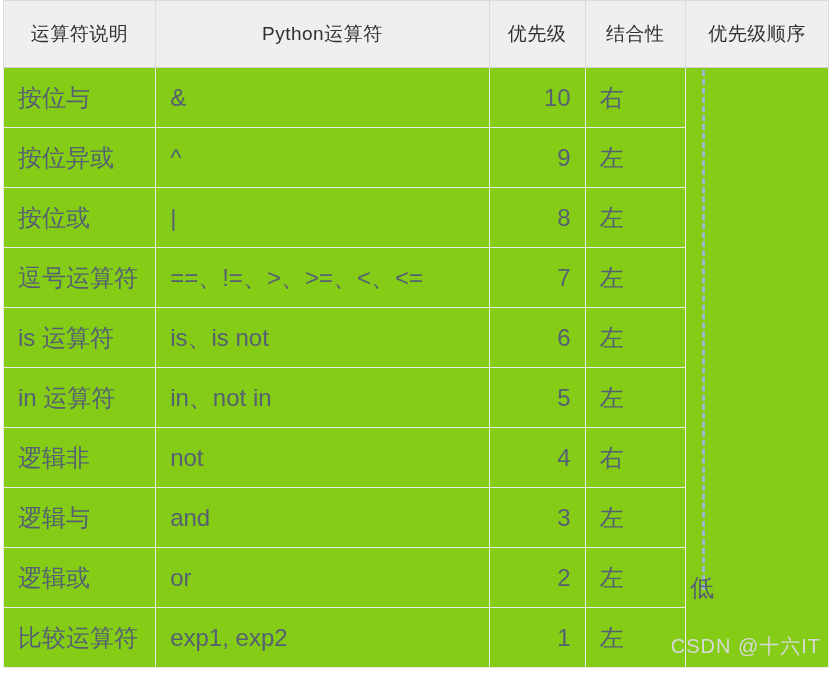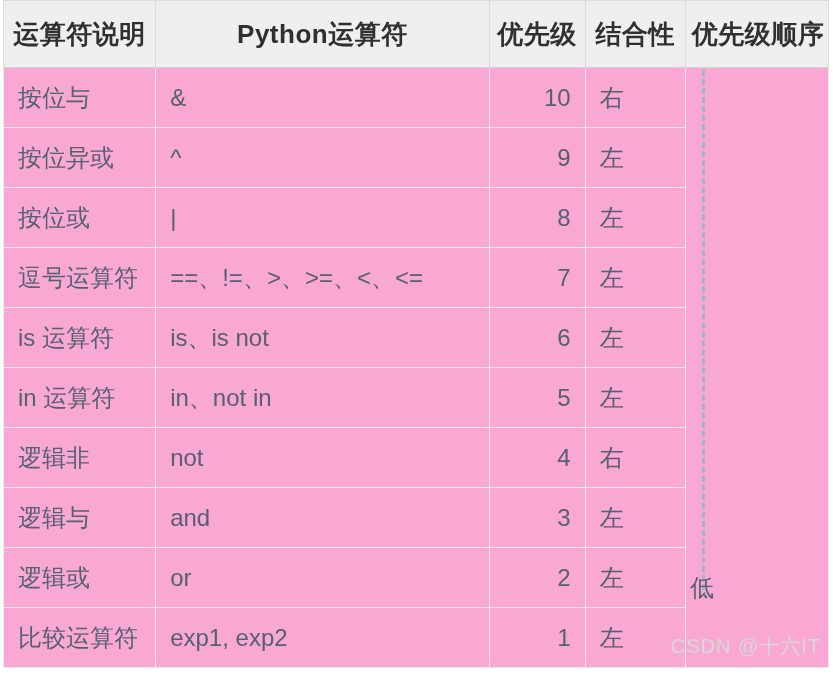--- a/index.html
+++ b/index.html
@@ -33,40 +33,40 @@
     margin-left: 3px;
     background: #ffffff;
   }
 
   
   table.op-table thead th {
     background: #efefef;
     border: 1px solid #dcdcdc;
     border-bottom: 1px solid #d0d0d0;
     color: #303030;
-    font-size: 26px;
-    font-weight: bold;
+    font-size: 19px;
+    font-weight: normal;
     height: 66px;
     padding: 0 6px;
     text-align: center;
     vertical-align: middle;
     white-space: nowrap;
     letter-spacing: 0.5px;
   }
 
   
   table.op-table tbody td {
     border: 1px solid #e9e9e9;
     color: #566072;
     font-size: 24px;
     height: 59px;
     padding: 0 14px;
     vertical-align: middle;
     white-space: nowrap;
-    background: #f9a8d4;
+    background: #84cc16;
     overflow: hidden;
   }
 
   td.c-desc   { text-align: left;   }
   td.c-op     { text-align: left;   }
   td.c-prec   { text-align: right;   padding-left: 18px; }
   td.c-assoc  { text-align: left;   padding-left: 20px; }
   td.c-order  { text-align: left;   border-left: 1px solid #e3e3e3;
                 border-right: 1px solid #e9e9e9;
                 border-top: none; border-bottom: none;

